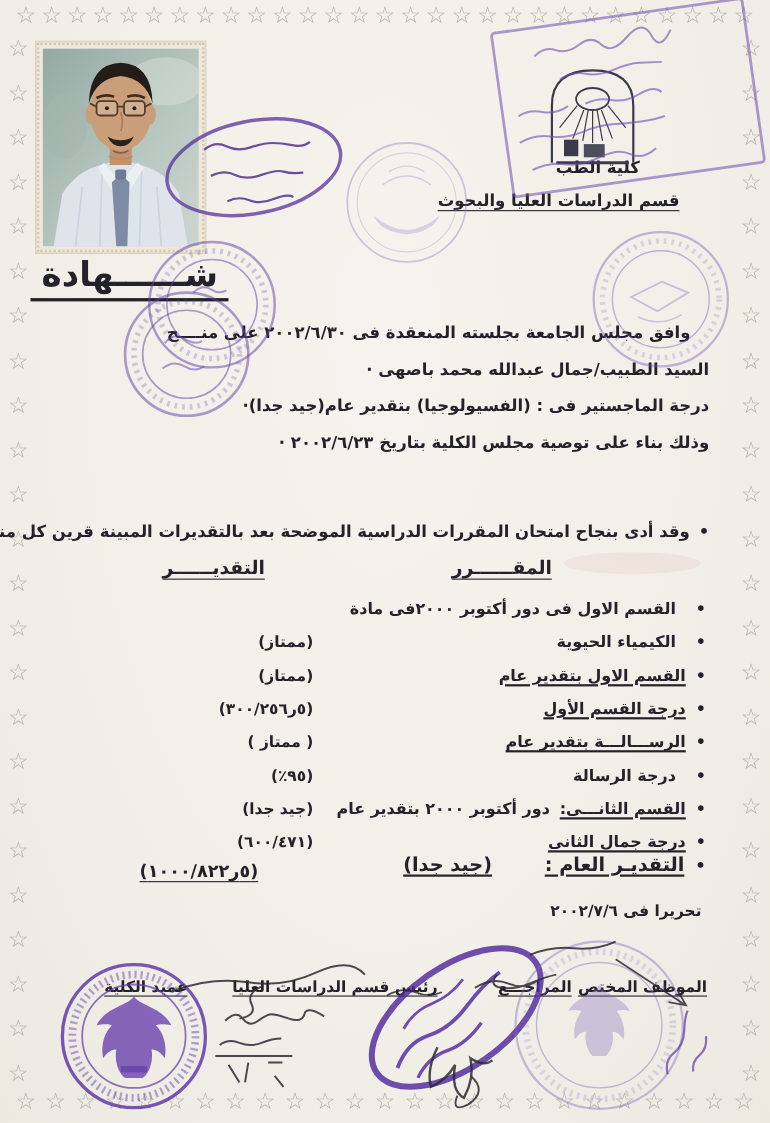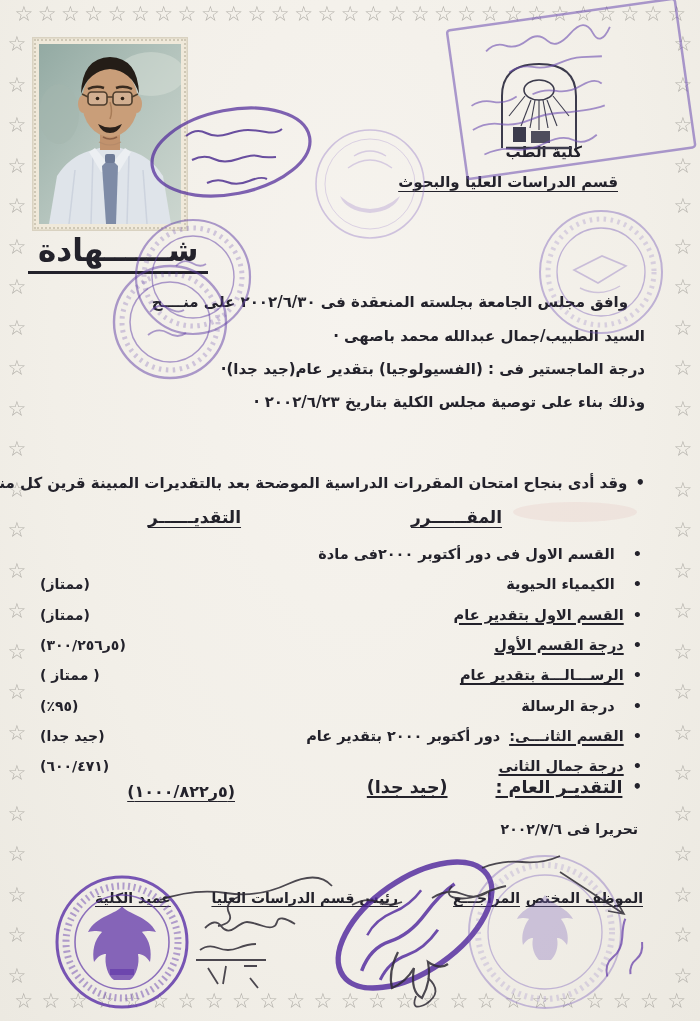--- a/index.html
+++ b/index.html
@@ -41,21 +41,21 @@
   #l5{top:425px;right:48px;font-size:14.5px;}
   #intro{top:474px;display:flex;gap:8px;align-items:center;}
 
   .col-head{position:absolute;top:507px;font-size:17px;font-weight:bold;text-decoration:underline;text-underline-offset:4px;z-index:3;}
   #head-course{right:198px;}
   #head-grade{left:148px;}
 
   .rows{position:absolute;top:539px;right:58px;left:40px;z-index:3;}
   .row{display:flex;align-items:center;height:30.3px;font-size:14.5px;font-weight:bold;}
   .row .item{flex:1;display:flex;gap:9px;align-items:center;white-space:nowrap;}
-  .row .val{width:245px;text-align:left;font-size:14px;}
+  .row .val{width:245px;text-align:right;font-size:14px;}
 
   .total-row{position:absolute;top:777px;right:58px;display:flex;gap:48px;align-items:center;font-size:17.5px;font-weight:bold;z-index:3;}
   .total-row .bullet{font-size:15px;}
   #total-score{position:absolute;top:782px;left:85px;width:150px;text-align:right;font-size:16px;font-weight:bold;text-decoration:underline;text-underline-offset:4px;z-index:3;}
 
   #date-line{position:absolute;top:821px;right:62px;font-size:14px;font-weight:bold;z-index:3;}
   .sig{position:absolute;top:890px;font-size:14px;font-weight:bold;text-decoration:underline;text-underline-offset:3px;z-index:3;white-space:nowrap;}
   #sig-0{right:57px;} #sig-1{right:180px;} #sig-2{right:302px;} #sig-3{left:95px;}
 
   .overlay{position:absolute;inset:0;z-index:10;pointer-events:none;}

